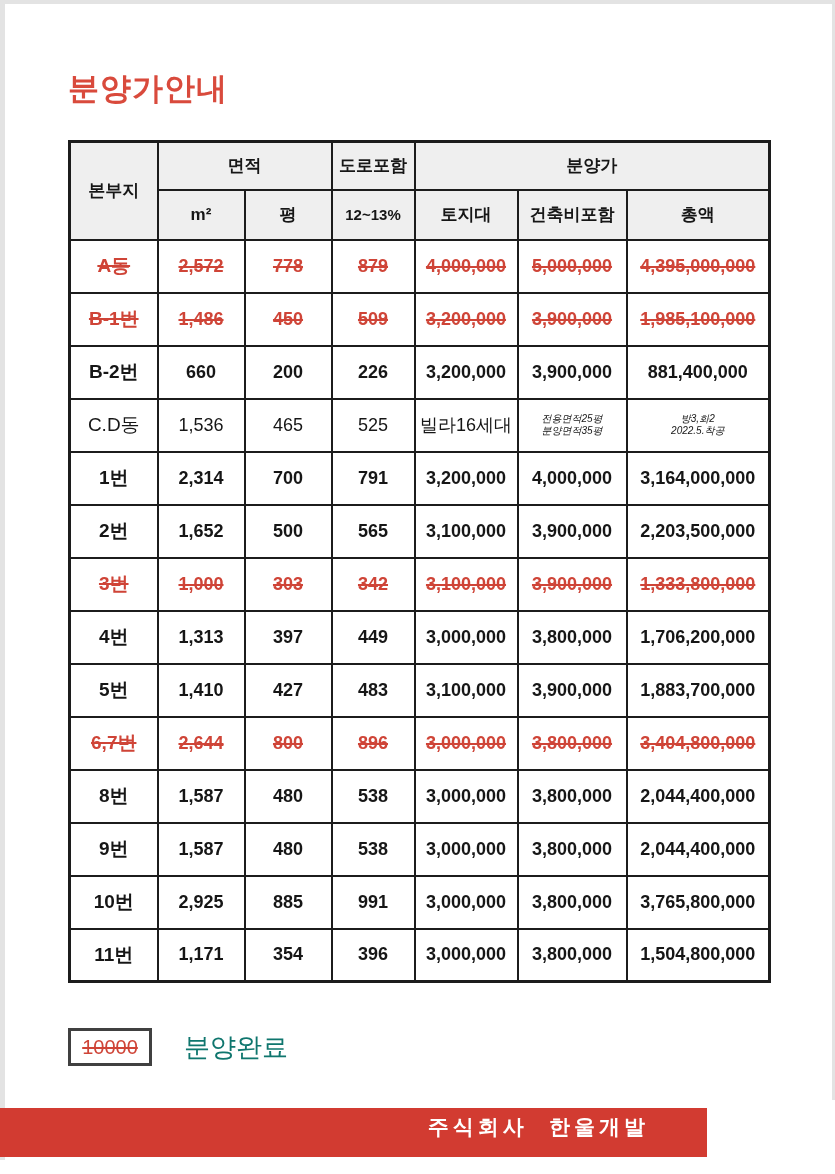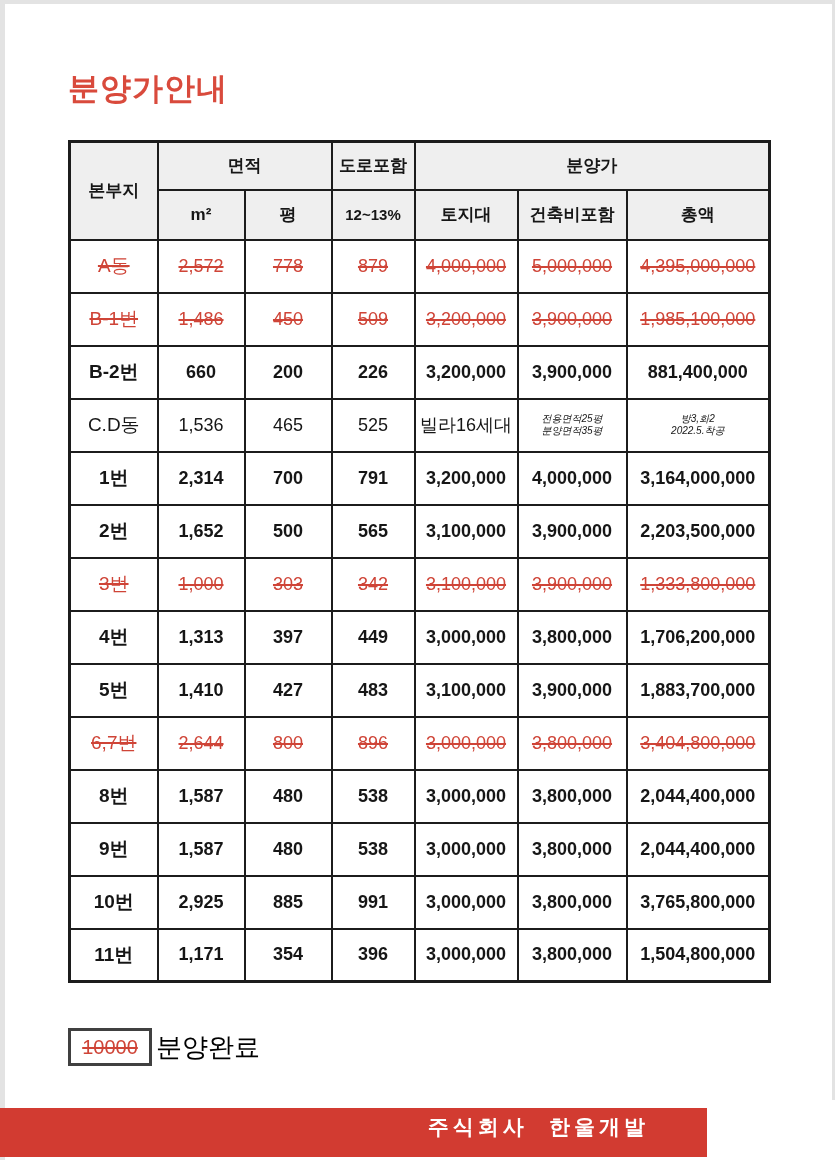--- a/index.html
+++ b/index.html
@@ -45,38 +45,38 @@
   }
   .price-table thead tr.h1 th { height: 48px; }
   .price-table thead tr.h2 th { height: 50px; text-align: center; }
   .price-table th.sub-pct { font-size: 15px; }
   .price-table tbody td { height: 53px; font-weight: bold; background: #fff; }
   .price-table tbody td.row-label { font-size: 19px; }
   tr.sold td {
     color: #cf4437;
     text-decoration: line-through;
     text-decoration-thickness: 2px;
-    font-weight: normal;
+    font-weight: bold;
   }
   tr.info td { font-weight: normal; }
   td.multiline { white-space: pre-line; font-size: 10px; line-height: 1.25; font-style: italic; }
   td.note { font-weight: normal; font-size: 18px; }
   tr.info td.row-label { font-weight: normal; }
 
   .legend { position: absolute; left: 68px; top: 1028px; display: flex; align-items: center; }
   .legend-box {
     width: 84px; height: 38px;
     border: 3px solid #404040;
     display: flex; align-items: center; justify-content: center;
   }
   .legend-sample {
     color: #cf4437; font-size: 20px;
     text-decoration: line-through; text-decoration-thickness: 2px;
   }
-  .legend-label { margin-left: 4px; font-size: 26px; color: #000000; }
+  .legend-label { margin-left: 32px; font-size: 26px; color: #0f766e; }
 
   .footer-bar {
     position: absolute; left: 0; top: 1108px;
     width: 707px; height: 49px;
     background: #d23b31;
     display: flex; justify-content: flex-end; align-items: flex-start;
     padding: 5px 58px 0 0;
   }
   .footer-company {
     color: #ffffff; font-size: 21px; font-weight: bold;

